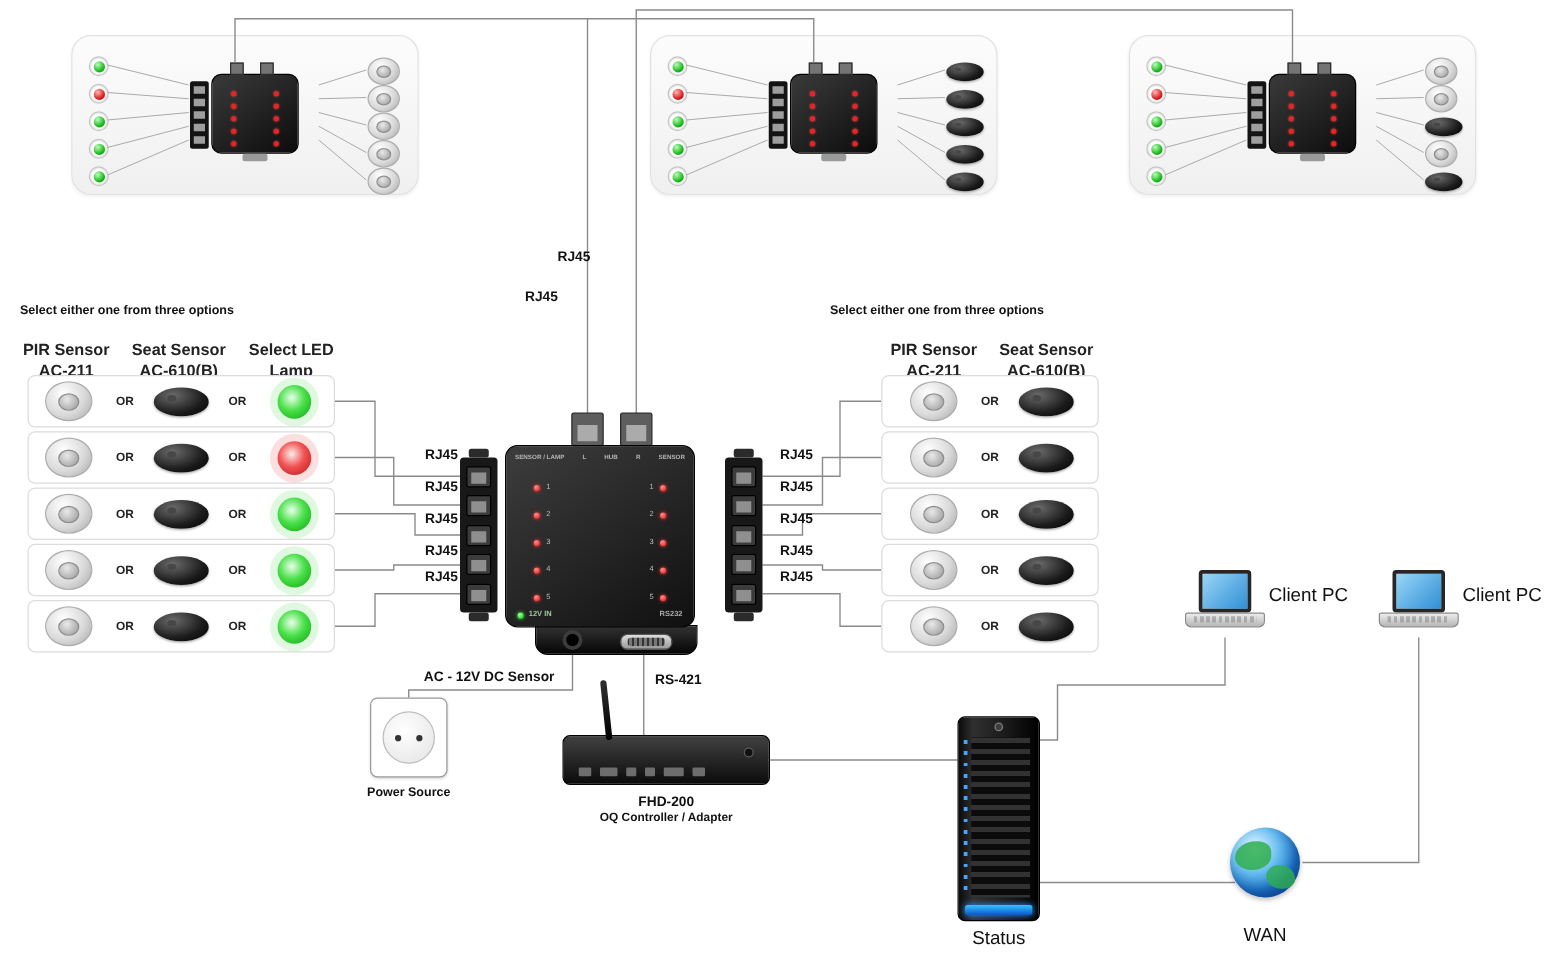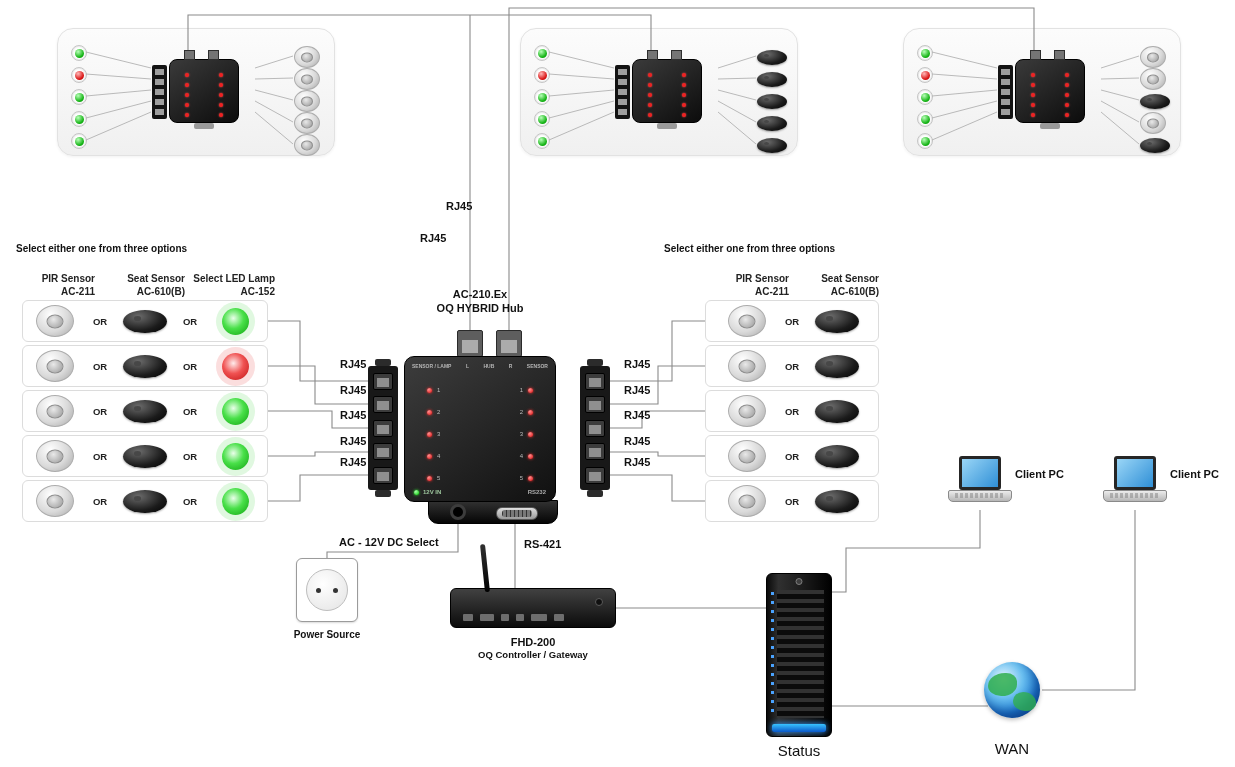--- a/index.html
+++ b/index.html
@@ -47,21 +47,21 @@
                display:flex;flex-direction:column;justify-content:space-evenly;align-items:center}
   .mhub .mwing.l{left:0}
   .mhub .mwing i{width:9px;height:6px;background:#9e9e9e;display:block}
   .mhub .mcol{position:absolute;top:24px;display:flex;flex-direction:column;gap:6px}
   .mhub .mcol.l{left:33px}.mhub .mcol.r{right:33px}
   .mhub .mcol i{width:4px;height:4px;border-radius:50%;background:#e22;box-shadow:0 0 2px #f55;display:block}
   .mhub .mvga{position:absolute;bottom:4px;left:42px;width:20px;height:6px;background:#9a9a9a;border-radius:2px}
 
   
   .sec-title{position:absolute;font-weight:bold;font-size:10px}
-  .hdr{position:absolute;width:84px;text-align:right;font-size:10px;font-weight:bold;color:#222;line-height:1.3}
+  .hdr{position:absolute;width:84px;text-align:center;font-size:13px;font-weight:bold;color:#222;line-height:1.3}
   .row{position:absolute;background:#fff;border:1px solid #dcdcdc;border-radius:6px;
        display:flex;align-items:center;justify-content:center}
   .row .cell{width:62px;height:100%;display:flex;align-items:center;justify-content:center}
   .row .or{width:28px;text-align:center;font-weight:bold;font-size:9.5px;color:#222}
   .rjlbl{position:absolute;font-weight:bold;font-size:11px}
 
   
   .hubtitle{position:absolute;left:400px;top:288px;width:160px;text-align:center;font-weight:bold;font-size:11px;line-height:1.25}
   .tport{position:absolute;width:26px;height:27px;background:#5e5e5e;border:1px solid #2a2a2a;border-radius:2px;
          display:flex;align-items:flex-end;justify-content:center}
@@ -129,21 +129,21 @@
   .globe::after{content:"";position:absolute;right:8%;bottom:12%;width:40%;height:34%;background:#2fae4e;opacity:.8;
                 border-radius:48% 60% 42% 55%}
 
   .laptop{position:absolute;width:64px;height:54px}
   .laptop .scr{position:absolute;left:11px;top:0;width:42px;height:34px;border:3px solid #262626;border-radius:3px;
                background:linear-gradient(135deg,#9ad6f7,#2f8fd6)}
   .laptop .kb{position:absolute;left:0;bottom:8px;width:64px;height:12px;border:1px solid #8a8a8a;border-radius:2px 2px 5px 5px;
               background:linear-gradient(#ececec,#b6b6b6);overflow:hidden}
   .laptop .kb i{position:absolute;left:6px;right:6px;top:2px;bottom:3px;opacity:.55;display:block;
                 background:repeating-linear-gradient(90deg,#8a8a8a 0 3px,transparent 3px 5px)}
-  .pclbl{position:absolute;font-weight:bold;font-size:11px}
+  .pclbl{position:absolute;font-weight:normal;font-size:15px}
 </style>
 </head>
 <body>
 
 <div id="canvas">
 
   <div class="panel" style="left:57px;top:28px">
     <span class="led green" style="left:13px;top:16px">
         <i></i>
       </span>
@@ -533,24 +533,20 @@
         <span class="seat big"></span>
       </span>
   </div>
 
   <span class="rjlbl" style="left:624px;top:358px">RJ45</span>
   <span class="rjlbl" style="left:624px;top:384px">RJ45</span>
   <span class="rjlbl" style="left:624px;top:409px">RJ45</span>
   <span class="rjlbl" style="left:624px;top:435px">RJ45</span>
   <span class="rjlbl" style="left:624px;top:456px">RJ45</span>
 
-  <div class="hubtitle">
-    <div>AC-210.Ex</div>
-      <div>OQ HYBRID Hub</div>
-  </div>
   <div class="tport" style="left:457px;top:330px">
       <i></i>
     </div>
   <div class="tport" style="left:496px;top:330px">
       <i></i>
     </div>
 
   <div class="wing" style="left:368px;top:366px">
     <span class="jack">
         <i></i>
@@ -643,42 +639,42 @@
         <i class="gdot"></i>
         <span>12V IN</span>
       </div>
     <div class="rs232tag">RS232</div>
   </div>
   <div class="barrel"></div>
   <div class="db9">
       <i></i>
     </div>
 
-  <span class="wirelbl" style="left:337px;top:536px">AC - 12V DC Select</span>
+  <span class="wirelbl" style="left:337px;top:536px">AC - 12V DC Sensor</span>
   <span class="wirelbl" style="left:522px;top:538px">RS-421</span>
 
   <div class="psrc">
       <div class="socket"></div>
     </div>
   <div class="devlbl" style="left:288px;top:629px;width:78px">Power Source</div>
 
   <div class="ctrl">
     <div class="ant"></div>
     <div class="ports">
       <i style="width:10px"></i>
         <i style="width:14px"></i>
         <i style="width:8px"></i>
         <i style="width:8px"></i>
         <i style="width:16px"></i>
         <i style="width:10px"></i>
     </div>
     <div class="eye"></div>
   </div>
   <div class="devlbl" style="left:450px;top:636px;width:166px;font-size:11px">FHD-200</div>
-  <div class="devlbl" style="left:450px;top:649px;width:166px;font-size:9.5px">OQ Controller / Gateway</div>
+  <div class="devlbl" style="left:450px;top:649px;width:166px;font-size:9.5px">OQ Controller / Adapter</div>
 
   <div class="server">
     <div class="pwr"></div>
     <div class="leds"></div>
     <div class="slats"></div>
     <div class="base"></div>
   </div>
   <div class="biglbl" style="left:766px;top:742px;width:66px">Status</div>
 
   <div class="globe"></div>

